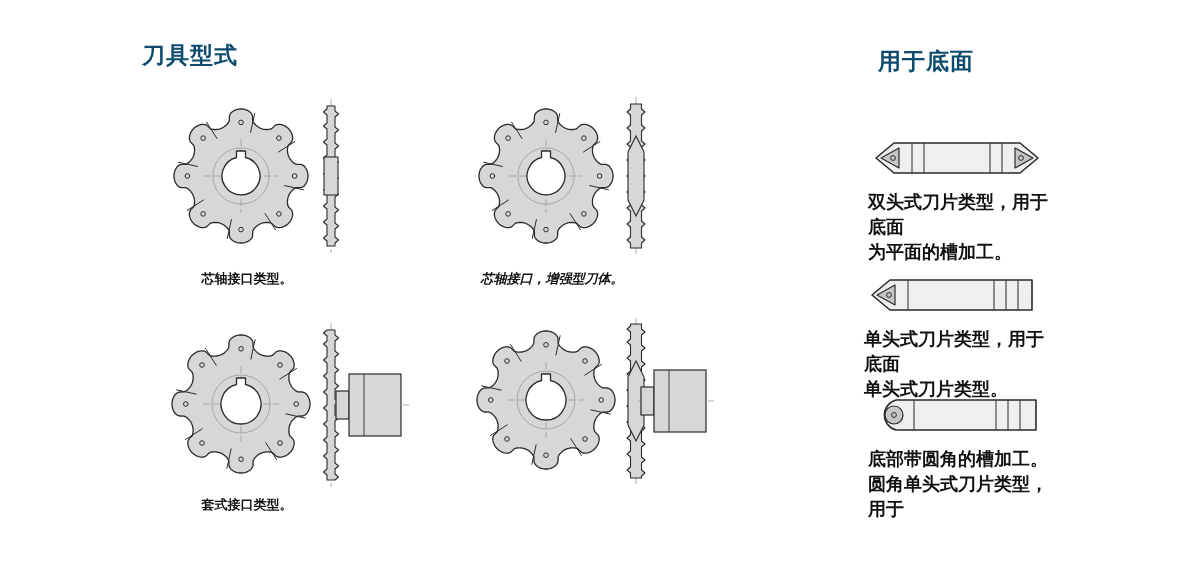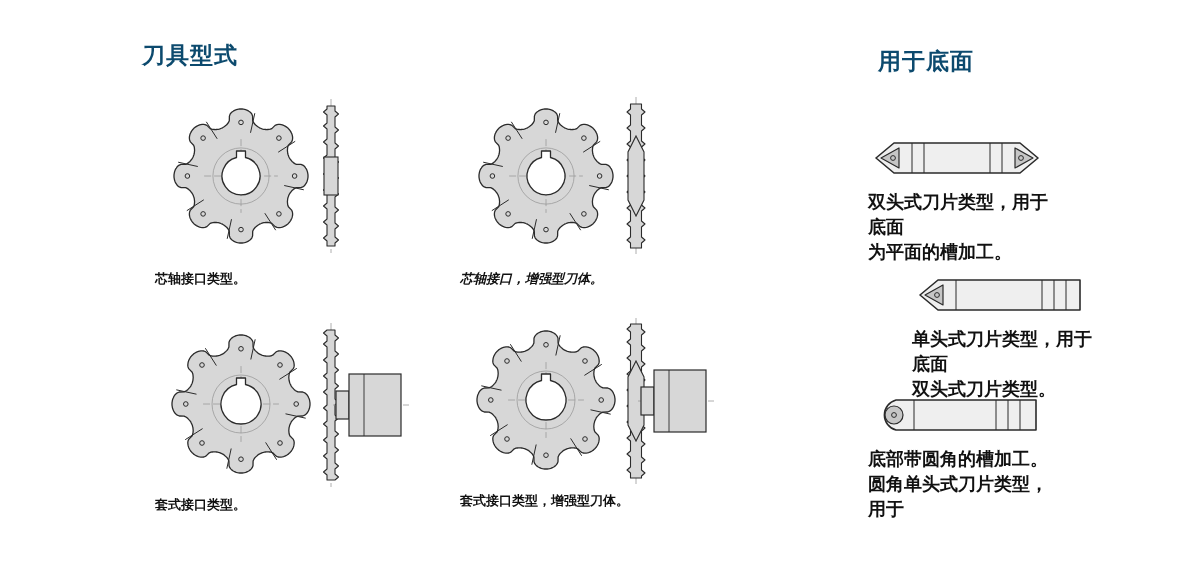--- a/index.html
+++ b/index.html
@@ -6,21 +6,21 @@
   #canvas{
     position:relative;width:1200px;height:566px;background:#ffffff;
     font-family:"Liberation Sans", sans-serif;color:#111;overflow:hidden;
   }
   .section-title{
     position:absolute;font-size:23px;font-weight:700;color:#0c4a6e;letter-spacing:1px;
   }
   .tool-group{position:absolute;}
   .tool-group svg{display:block;}
   .tool-caption{
-    width:184px;text-align:left;font-size:13px;font-weight:700;color:#111;margin-top:2px;
+    width:184px;text-align:center;font-size:13px;font-weight:700;color:#111;margin-top:2px;
   }
   .insert-group{position:absolute;width:200px;}
   .insert-group svg{display:block;margin-left:4px;}
   .insert-caption{
     width:192px;text-align:left;font-size:18px;font-weight:700;color:#111;
     margin-top:10px;line-height:1.4;
   }
   .ins-body{fill:#efefef;stroke:#2b2b2b;stroke-width:1.6;stroke-linejoin:round;}
   .ins-tip{fill:#c6c6c6;stroke:#2b2b2b;stroke-width:1.2;stroke-linejoin:round;}
   .ins-line{stroke:#2b2b2b;stroke-width:1;}
@@ -147,54 +147,53 @@
         <path d="M48.05,82 H123.95 M86,44.05 V119.95" stroke="#9a9a9a" stroke-width="0.8" stroke-dasharray="7 3" fill="none"></path>
         <path d="M90.5,62.5 A20,20 0 1 1 81.5,62.5 L81.5,56 L90.5,56 Z" fill="#fff" stroke="#2b2b2b" stroke-width="1.3" stroke-linejoin="round"></path>
         <line x1="176" y1="-1" x2="176" y2="167" stroke="#9a9a9a" stroke-width="0.8" stroke-dasharray="7 3"></line>
         <path d="M170.5,6 L181.5,6 L181.5,11 L185,14 L181.5,17 L181.5,22 L181.5,27 L185,30 L181.5,33 L181.5,38 L181.5,43 L185,46 L181.5,49 L181.5,54 L181.5,59 L185,62 L181.5,65 L181.5,70 L181.5,75 L185,78 L181.5,81 L181.5,86 L181.5,91 L185,94 L181.5,97 L181.5,102 L181.5,107 L185,110 L181.5,113 L181.5,118 L181.5,123 L185,126 L181.5,129 L181.5,134 L181.5,139 L185,142 L181.5,145 L181.5,150 L181.5,152 L185,155 L181.5,158 L181.5,160 L170.5,160 L170.5,155 L167,152 L170.5,149 L170.5,144 L170.5,139 L167,136 L170.5,133 L170.5,128 L170.5,123 L167,120 L170.5,117 L170.5,112 L170.5,107 L167,104 L170.5,101 L170.5,96 L170.5,91 L167,88 L170.5,85 L170.5,80 L170.5,75 L167,72 L170.5,69 L170.5,64 L170.5,59 L167,56 L170.5,53 L170.5,48 L170.5,43 L167,40 L170.5,37 L170.5,32 L170.5,27 L167,24 L170.5,21 L170.5,16 L170.5,14 L167,11 L170.5,8 L170.5,6Z" fill="#d7d7d7" stroke="#2b2b2b" stroke-width="1.1" stroke-linejoin="round"></path>
         <path d="M176,43 L184,59 L184,107 L176,123 L168,107 L168,59 Z" fill="#d7d7d7" stroke="#2b2b2b" stroke-width="1.1"></path>
         <line x1="178" y1="83" x2="254" y2="83" stroke="#9a9a9a" stroke-width="0.8" stroke-dasharray="7 3"></line>
         <rect x="181" y="69" width="13" height="28" fill="#d7d7d7" stroke="#2b2b2b" stroke-width="1.2"></rect>
         <rect x="194" y="52" width="52" height="62" fill="#d7d7d7" stroke="#2b2b2b" stroke-width="1.2"></rect>
         <line x1="209" y1="52" x2="209" y2="114" stroke="#2b2b2b" stroke-width="0.9"></line>
       </svg>
-    <div class="tool-caption">套式接口类型，增强型刀体。</div>
   </div>
 
   <div class="insert-group" style="left:868px;top:136px;">
     <svg width="170" height="44" viewBox="0 0 170 44">
       <path class="ins-body" d="M4 22 L22 7 L148 7 L166 22 L148 37 L22 37 Z"></path>
       <path class="ins-tip" d="M9 22 L27 12 L27 32 Z"></path>
       <path class="ins-tip" d="M161 22 L143 12 L143 32 Z"></path>
       <circle class="ins-screw" cx="21" cy="22" r="2.4"></circle>
       <circle class="ins-screw" cx="149" cy="22" r="2.4"></circle>
       <line class="ins-line" x1="40" y1="7" x2="40" y2="37"></line>
       <line class="ins-line" x1="52" y1="7" x2="52" y2="37"></line>
       <line class="ins-line" x1="118" y1="7" x2="118" y2="37"></line>
       <line class="ins-line" x1="130" y1="7" x2="130" y2="37"></line>
     </svg>
     <div class="insert-caption">
       <div>双头式刀片类型，用于底面</div>
       <div>为平面的槽加工。</div>
     </div>
   </div>
 
-  <div class="insert-group" style="left:912px;top:273px;">
+  <div class="insert-group" style="left:864px;top:273px;">
     <svg width="170" height="44" viewBox="0 0 170 44">
       <path class="ins-body" d="M4 22 L22 7 L164 7 L164 37 L22 37 Z"></path>
       <path class="ins-tip" d="M9 22 L27 12 L27 32 Z"></path>
       <circle class="ins-screw" cx="21" cy="22" r="2.4"></circle>
       <line class="ins-line" x1="40" y1="7" x2="40" y2="37"></line>
       <line class="ins-line" x1="126" y1="7" x2="126" y2="37"></line>
       <line class="ins-line" x1="138" y1="7" x2="138" y2="37"></line>
       <line class="ins-line" x1="150" y1="7" x2="150" y2="37"></line>
     </svg>
     <div class="insert-caption">
       <div>单头式刀片类型，用于底面</div>
-      <div>双头式刀片类型。</div>
+      <div>单头式刀片类型。</div>
     </div>
   </div>
 
   <div class="insert-group" style="left:868px;top:393px;">
     <svg width="170" height="44" viewBox="0 0 170 44">
       <path class="ins-body" d="M24 7 L164 7 L164 37 L24 37 A 15.5 15.5 0 0 1 24 7 Z"></path>
       <circle class="ins-tip" cx="22" cy="22" r="9"></circle>
       <circle class="ins-screw" cx="22" cy="22" r="2.4"></circle>
       <line class="ins-line" x1="42" y1="7" x2="42" y2="37"></line>
       <line class="ins-line" x1="124" y1="7" x2="124" y2="37"></line>

